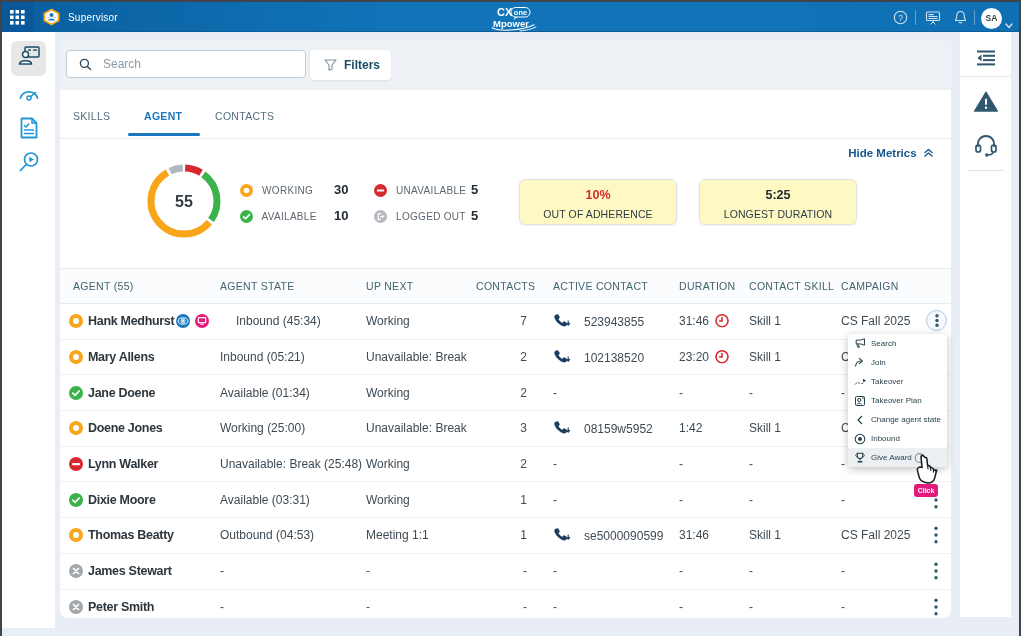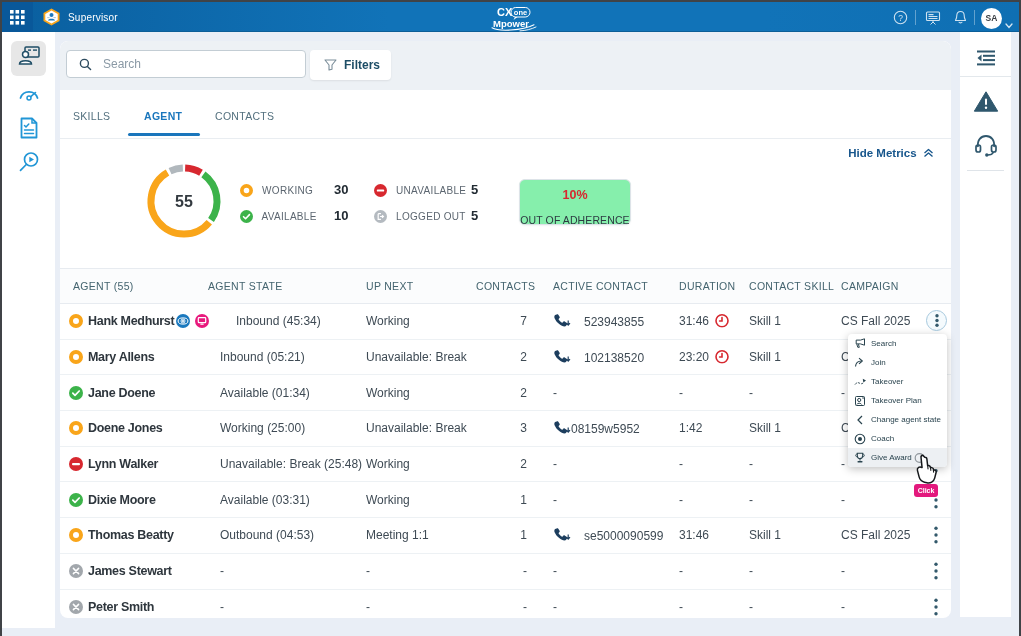--- a/index.html
+++ b/index.html
@@ -27,23 +27,23 @@
 #filtersbtn{position:absolute;left:250px;top:9px;width:81px;height:30px;background:#fff;border-radius:4px;box-shadow:0 1px 2px rgba(0,0,0,.08);font-size:12px;font-weight:bold;color:#1d4d66;line-height:30px}
 
 .tab{position:absolute;top:69px;font-size:10.5px;letter-spacing:.3px;color:#53707e}
 .tab.active{color:#1a76bc;font-weight:bold}
 #tabline{position:absolute;left:68px;top:92px;width:72px;height:3px;background:#1a76bc;border-radius:2px}
 
 #metrics{position:absolute;left:0;top:100px;width:891px;height:127px}
 #hidem{position:absolute;left:714px;top:6px;width:160px;text-align:right;color:#17568c;font-size:11.5px;font-weight:bold}
 .leg{position:absolute;font-size:10px;color:#5c6670;letter-spacing:.3px}
 .legnum{position:absolute;font-size:13px;font-weight:bold;color:#222b33}
-.mcard{position:absolute;top:38px;width:112px;height:46px;border:1px solid #dde3e8;border-radius:6px;background:#86efac;text-align:center;box-shadow:0 1px 2px rgba(40,60,80,.06)}
+.mcard{position:absolute;top:38px;width:158px;height:46px;border:1px solid #dde3e8;border-radius:6px;background:#fef9c3;text-align:center;box-shadow:0 1px 2px rgba(40,60,80,.06)}
 .mcard .v{font-size:12.5px;font-weight:bold;margin-top:8px}
-.mcard .l{font-size:10.5px;color:#2d3a42;margin-top:12px;letter-spacing:0.1px}
+.mcard .l{font-size:10.5px;color:#2d3a42;margin-top:6px;letter-spacing:0.1px}
 
 #thead{position:absolute;left:0;top:227px;width:891px;height:36px;background:#fbfcfd;border-top:1px solid #e7ebf0;border-bottom:1px solid #e7ebf0}
 .th{position:absolute;top:50%;transform:translateY(-50%);font-size:10.5px;color:#44646f;letter-spacing:.3px;white-space:nowrap}
 #tbody{position:absolute;left:0;top:263px;width:891px}
 .trow{position:relative;width:891px;height:35.7px;border-bottom:1px solid #edf1f4}
 .cell{position:absolute;top:50%;transform:translateY(-50%);font-size:12px;color:#3e4a54;white-space:nowrap}
 .cell.name{font-weight:bold;color:#2e363d;font-size:12.5px;letter-spacing:-0.3px}
 .dotbtn{display:inline-flex;width:21px;height:21px;border:1.2px solid #a7c9de;border-radius:50%;background:#f4fafd;align-items:center;justify-content:center}
 
 #cmenu{position:absolute;left:848px;top:334px;width:99px;height:133px;background:#fff;border-radius:4px;box-shadow:0 2px 8px rgba(0,0,0,.25);z-index:20}
@@ -203,24 +203,28 @@
     <span class="leg" style="left:314px;top:69px"><svg width="13" height="13" viewBox="0 0 14 14" style="vertical-align:-3px;margin-right:6px">
           <circle cx="7" cy="7" r="7" fill="#b4bac0"></circle>
           <path d="M4.5 4 L4.5 10 L7.5 10 M4.5 4 L7.5 4" fill="none" stroke="#fff" stroke-width="1.3"></path>
           <path d="M6.5 7 L10 7 M8.6 5.6 L10.2 7 L8.6 8.4" fill="none" stroke="#fff" stroke-width="1.2"></path>
         </svg> LOGGED OUT</span>
       <span class="legnum" style="left:411px;top:67px">5</span>
     <div class="mcard" style="left:459px">
         <div class="v" style="color:#d7282f">10%</div>
         <div class="l">OUT OF ADHERENCE</div>
       </div>
+    <div class="mcard" style="left:639px">
+        <div class="v" style="color:#222b33">5:25</div>
+        <div class="l">LONGEST DURATION</div>
+      </div>
   </div>
   <div id="thead">
     <span class="th" style="left:13px">AGENT (55)</span>
-    <span class="th" style="left:148px">AGENT STATE</span>
+    <span class="th" style="left:160px">AGENT STATE</span>
     <span class="th" style="left:306px">UP NEXT</span>
     <span class="th" style="left:416px;width:51px;text-align:right">CONTACTS</span>
     <span class="th" style="left:493px">ACTIVE CONTACT</span>
     <span class="th" style="left:619px">DURATION</span>
     <span class="th" style="left:689px">CONTACT SKILL</span>
     <span class="th" style="left:781px">CAMPAIGN</span>
   </div>
   <div id="tbody">
 <div class="trow">
         <span class="cell" style="left:9px;top:50%;transform:translateY(-50%);height:14px"><span style="display:inline-block;width:14px;height:14px;vertical-align:-3px"><svg width="14" height="14" viewBox="0 0 14 14">
@@ -310,21 +314,21 @@
         <span class="cell" style="left:9px;top:50%;transform:translateY(-50%);height:14px"><span style="display:inline-block;width:14px;height:14px;vertical-align:-3px"><svg width="14" height="14" viewBox="0 0 14 14">
               <circle cx="7" cy="7" r="5" fill="none" stroke="#f9a51a" stroke-width="4"></circle>
             </svg></span></span>
         <span class="cell name" style="left:28px">Doene Jones</span>
         <span class="cell" style="left:160px">Working (25:00)</span>
         <span class="cell" style="left:306px">Unavailable: Break</span>
         <span class="cell" style="left:416px;width:51px;text-align:right">3</span>
         <span class="cell" style="left:493px"><svg width="18" height="15" viewBox="0 0 18 15" style="vertical-align:-3px">
             <path d="M2.1 1.5 C1.5 2.1 1 3.2 1.6 4.7 C2.5 6.8 4.2 9 6.2 10.6 C7.9 12 9.9 12.9 11.4 12.9 C12.3 12.9 12.9 12.5 13.3 12 L14 10.9 C14.4 10.4 14.3 9.8 13.8 9.4 L11.7 8 C11.2 7.8 10.7 7.8 10.3 8.2 L9.6 8.9 C9.3 9.2 8.9 9.2 8.6 9 C7.8 8.5 6.5 7.3 5.8 6.3 C5.5 5.9 5.6 5.6 5.8 5.3 L6.5 4.6 C6.9 4.2 6.9 3.6 6.6 3.2 L5.3 1.2 C4.9 0.7 4.2 0.6 3.7 0.9 Z" fill="#1d3e5e"></path>
             <path d="M15.2 7 L15.2 11.2 M13.4 9.7 L15.2 11.6 L17 9.7" stroke="#1d3e5e" stroke-width="1.2" fill="none"></path>
-          </svg><span style="">08159w5952</span></span>
+          </svg><span style="margin-left:13px">08159w5952</span></span>
         <span class="cell" style="left:619px">1:42</span>
         <span class="cell" style="left:689px">Skill 1</span>
         <span class="cell" style="left:781px">CS Fall 2025</span>
         <span class="cell" style="left:874px;top:50%;transform:translateY(-50%);height:18px"><svg width="4" height="18" viewBox="0 0 4 18">
             <circle cx="2" cy="2.2" r="1.7" fill="#33596b"></circle>
             <circle cx="2" cy="9" r="1.7" fill="#33596b"></circle>
             <circle cx="2" cy="15.8" r="1.7" fill="#33596b"></circle>
           </svg></span>
       </div>
 <div class="trow">
@@ -473,21 +477,21 @@
       </span>
       <span>Change agent state</span>
     </div>
 <div class="mitem">
       <span class="mico">
         <svg width="12" height="12" viewBox="0 0 12 12">
           <circle cx="6" cy="6" r="4.8" fill="none" stroke="#29434e" stroke-width="1.1"></circle>
           <circle cx="6" cy="6" r="2" fill="#29434e"></circle>
         </svg>
       </span>
-      <span>Coach</span>
+      <span>Inbound</span>
     </div>
 <div class="mitem hl">
       <span class="mico">
         <svg width="12" height="12" viewBox="0 0 12 12">
           <path d="M3.3 1.3 L8.7 1.3 L8.7 3.5 C8.7 5.4 7.6 6.6 6 6.6 C4.4 6.6 3.3 5.4 3.3 3.5 Z" fill="none" stroke="#29434e" stroke-width="1.1"></path>
           <path d="M3.3 2.1 C1.9 2.1 1.4 3 1.8 3.9 C2.1 4.7 2.9 5.1 3.8 5.1 M8.7 2.1 C10.1 2.1 10.6 3 10.2 3.9 C9.9 4.7 9.1 5.1 8.2 5.1" fill="none" stroke="#29434e" stroke-width="0.9"></path>
           <path d="M6 6.6 L6 8.2" stroke="#29434e" stroke-width="1"></path>
           <path d="M3.9 9.3 C4.4 8.6 7.6 8.6 8.1 9.3 L8.4 10.4 L3.6 10.4 Z" fill="#29434e"></path>
         </svg>
       </span>

